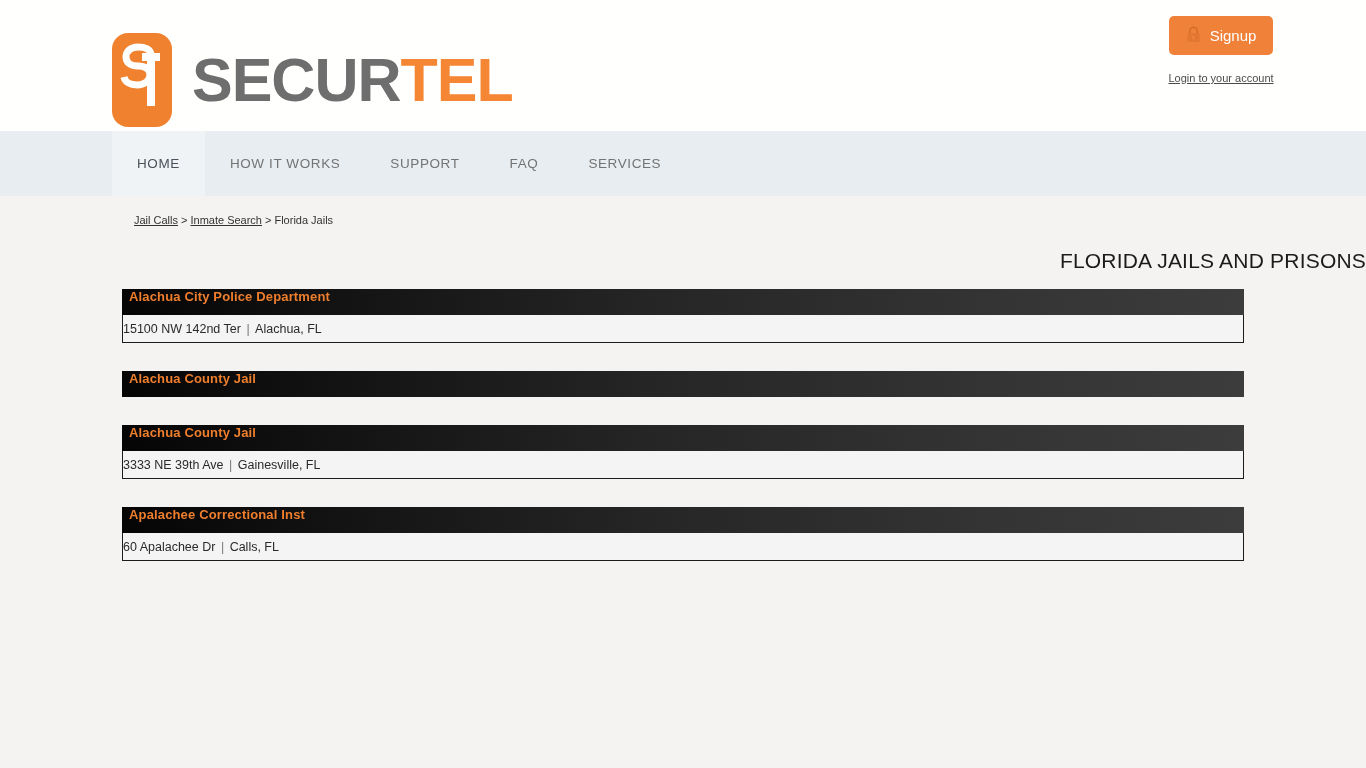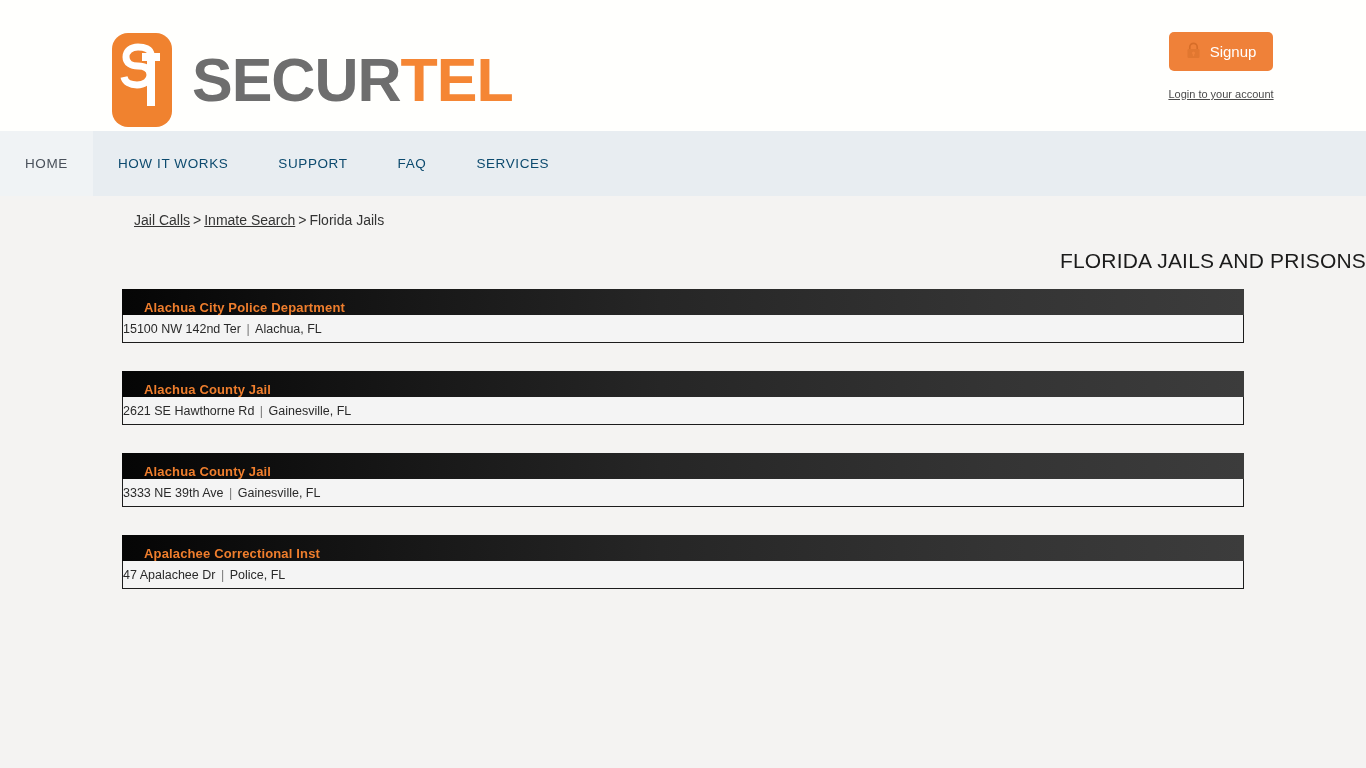--- a/index.html
+++ b/index.html
@@ -46,21 +46,21 @@
     letter-spacing: -1px;
     white-space: nowrap;
     font-family: "Liberation Sans", sans-serif;
   }
   .logo-text .secur { color: #6e6e6e; }
   .logo-text .tel { color: #f58634; }
 
   .header-right {
     position: absolute;
     right: 0;
-    top: 16px;
+    top: 0;
     width: 270px;
     text-align: center;
     padding-top: 16px;
   }
   .signup-btn {
     display: inline-flex;
     align-items: center;
     justify-content: center;
     gap: 9px;
     background: #ef8139;
@@ -85,43 +85,44 @@
     text-decoration: underline;
     cursor: pointer;
   }
 
   
   .main-nav {
     height: 65px;
     background: #e8edf1;
     display: flex;
     align-items: stretch;
+    padding-left: 112px;
   }
   .nav-item {
     display: flex;
     align-items: center;
     padding: 0 25px;
     font-size: 13.5px;
     letter-spacing: .6px;
-    color: #0c4a6e;
+    color: #737373;
     cursor: pointer;
     white-space: nowrap;
   }
   .nav-item.active {
     background: #f0f3f5;
     color: #4a515b;
   }
 
   
   .content {
     padding-top: 14px;
   }
   .breadcrumb {
     margin-left: 134px;
-    font-size: 14px;
+    font-size: 11px;
     color: #333;
     line-height: 20px;
   }
   .breadcrumb a {
     color: #333;
     text-decoration: underline;
     cursor: pointer;
   }
   .breadcrumb .sep { padding: 0 3px; }
 
@@ -139,22 +140,22 @@
     width: 1122px;
     margin-left: 122px;
   }
   .listing { margin-bottom: 28px; }
   .listing:last-child { margin-bottom: 0; border-radius: 16px; }
 
   .listing-header {
     background: linear-gradient(to right, #050505 0%, #121212 18%, #262626 48%, #343434 78%, #3c3c3c 100%);
     height: 26px;
     display: flex;
-    align-items: flex-end;
-    padding-left: 22px;
+    align-items: flex-start;
+    padding-left: 7px;
   }
   .listing-header .name {
     color: #ef7e2d;
     font-size: 13px;
     font-weight: 700;
     letter-spacing: .15px;
     white-space: nowrap;
   }
   .listing-body {
     border: 1px solid #1c1c1c;
@@ -237,35 +238,32 @@
           <span class="name">Alachua City Police Department</span>
         </div>
         <div class="listing-body">
           <span class="addr"><span>15100 NW 142nd Ter</span><span class="pipe"> | </span><span>Alachua, FL</span></span>
         </div>
       </div>
       <div class="listing">
         <div class="listing-header">
           <span class="name">Alachua County Jail</span>
         </div>
-        <div class="listing-body">
-          <span class="addr"><span>2621 SE Hawthorne Rd</span><span class="pipe"> | </span><span>Gainesville, FL</span></span>
-        </div>
       </div>
       <div class="listing">
         <div class="listing-header">
           <span class="name">Alachua County Jail</span>
         </div>
         <div class="listing-body">
           <span class="addr"><span>3333 NE 39th Ave</span><span class="pipe"> | </span><span>Gainesville, FL</span></span>
         </div>
       </div>
       <div class="listing">
         <div class="listing-header">
           <span class="name">Apalachee Correctional Inst</span>
         </div>
         <div class="listing-body">
-          <span class="addr"><span>47 Apalachee Dr</span><span class="pipe"> | </span><span>Police, FL</span></span>
+          <span class="addr"><span>60 Apalachee Dr</span><span class="pipe"> | </span><span>Calls, FL</span></span>
         </div>
       </div>
     </section>
 
 </main>
 
 </body></html>

